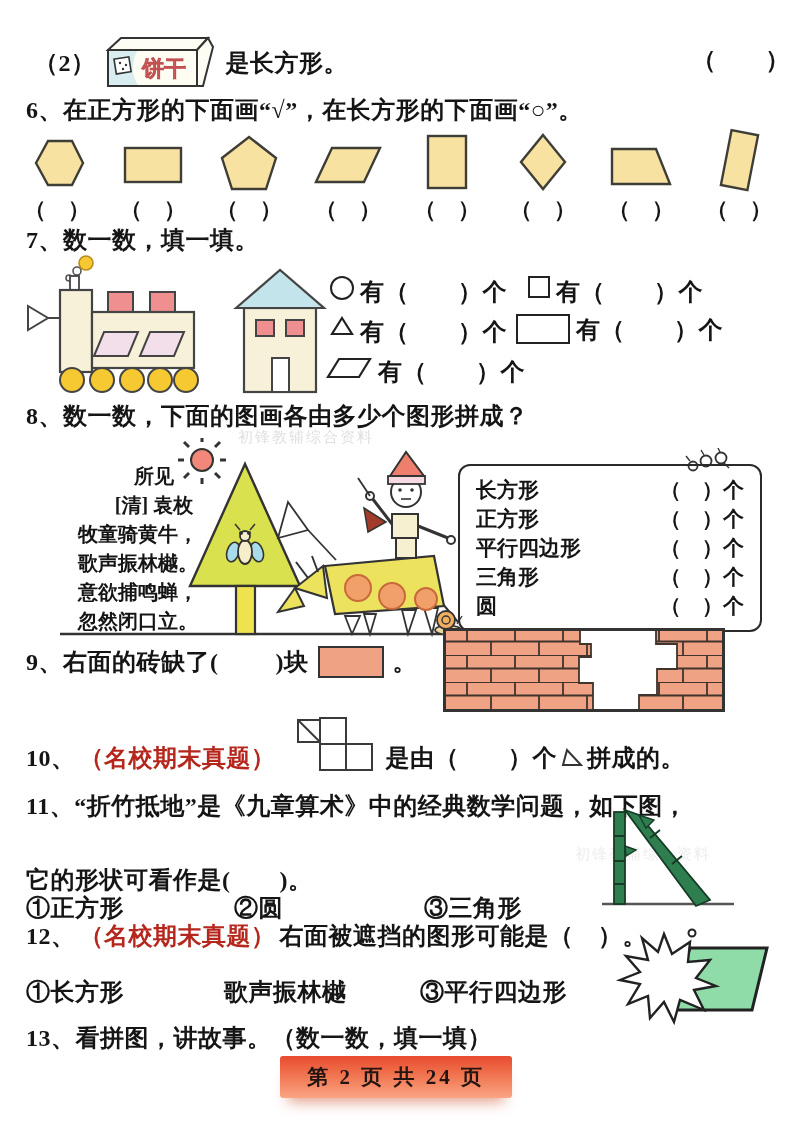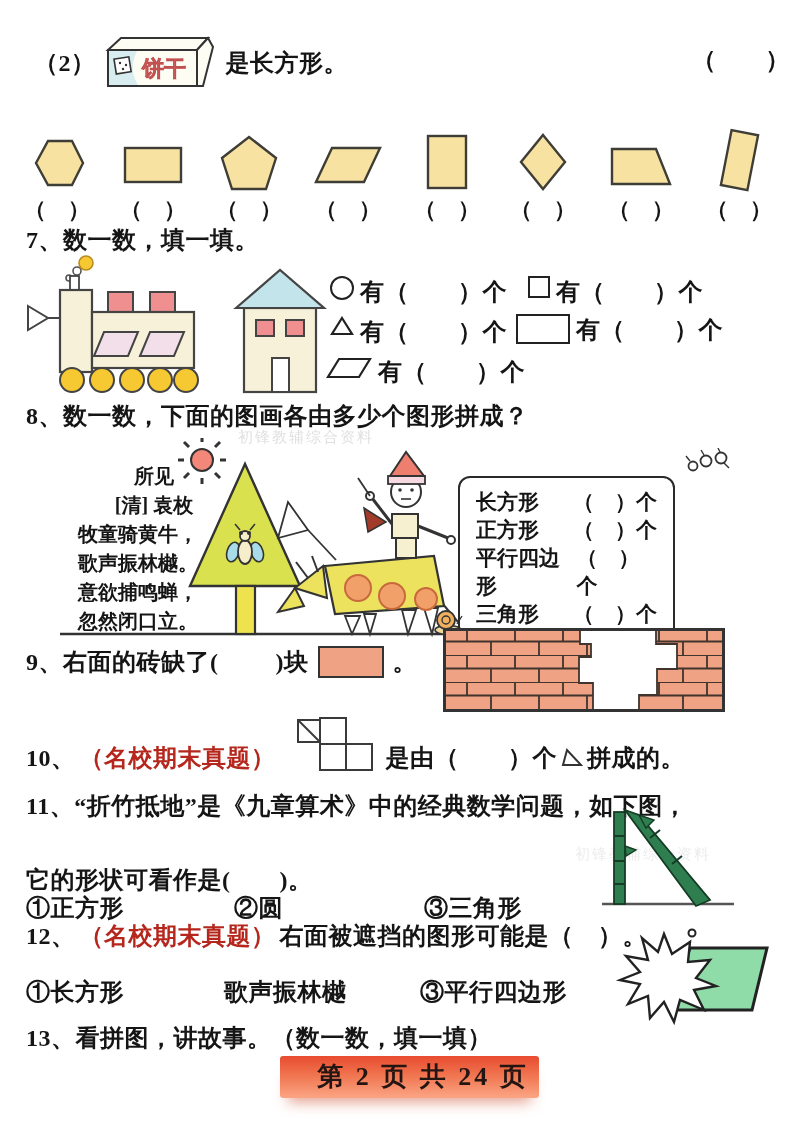--- a/index.html
+++ b/index.html
@@ -19,22 +19,22 @@
   .brick-chip{display:inline-block;width:62px;height:28px;border:2.6px solid #333;background:#f0a384;margin:0 5px;}
   .poem{font-size:20px;font-weight:600;line-height:29px;}
   .poem .c{text-align:center;}
   .ansbox{border:2.5px solid #2a2a2a;border-radius:12px;padding:10px 16px;box-sizing:border-box;
           display:flex;flex-direction:column;justify-content:space-between;}
   .ansbox .r{display:flex;align-items:center;font-size:21px;font-weight:600;}
   .ansbox .r .pr{margin-left:auto;}
   .watermark{color:rgba(140,140,140,.28);font-size:15px;letter-spacing:2px;}
   .footer-banner{width:232px;height:42px;border-radius:3px;text-align:center;line-height:42px;
      background:linear-gradient(180deg,#e84b30 0%,#f0744f 45%,#fba584 100%);
-     font-size:26px;font-weight:700;color:#231512;letter-spacing:3px;
-     box-shadow:0 12px 14px -8px rgba(205,80,45,.55);padding-left:27px;}
+     font-size:21px;font-weight:700;color:#231512;letter-spacing:3px;
+     box-shadow:0 12px 14px -8px rgba(205,80,45,.55);}
   svg{display:block;}
 </style>
 </head>
 <body>
 
 <div class="page">
 
   <div class="abs watermark" style="left:238px;top:428px;">初锋教辅综合资料</div>
   <div class="abs watermark" style="left:575px;top:845px;opacity:.6;">初锋教辅综合资料</div>
 
@@ -48,20 +48,21 @@
       <rect x="15" y="23" width="15" height="15" fill="#fff" stroke="#333" stroke-width="1.6" transform="rotate(-9 22 30)"></rect>
       <circle cx="20" cy="28" r="1.2" fill="#333"></circle>
         <circle cx="26" cy="30" r="1.2" fill="#333"></circle>
         <circle cx="23" cy="34" r="1.2" fill="#333"></circle>
       <text x="64" y="41" text-anchor="middle" font-size="22" font-weight="bold" fill="#ef8585" stroke="#c05050" stroke-width=".6">饼干</text>
     </svg>
     <span class="t">是长方形。</span>
   </div>
   <span class="abs t" style="left:692px;top:44px;">（　　）</span>
 
+  <div class="abs t" style="left:26px;top:94px;">6、在正方形的下面画“√”，在长方形的下面画“○”。</div>
 
   <div class="abs shape-row" style="left:24px;top:128px;">
     <div class="shape-cell">
       <svg width="62" height="58" viewBox="0 0 62 58">
         <polygon points="10,29 22,7 46,7 57,29 46,51 22,51" fill="#f7e2a2" stroke="#3f3e36" stroke-width="2.4"></polygon>
         </svg>
       <span class="paren">（　）</span>
     </div>
     <div class="shape-cell">
       <svg width="66" height="58" viewBox="0 0 66 58">
@@ -250,21 +251,21 @@
   <svg class="abs" style="left:684px;top:448px;" width="50" height="28" viewBox="0 0 50 28">
     <circle cx="9" cy="18" r="4.5" fill="#fff" stroke="#333" stroke-width="1.8"></circle>
     <circle cx="22" cy="13" r="5.5" fill="#fff" stroke="#333" stroke-width="1.8"></circle>
     <circle cx="37" cy="10" r="5.5" fill="#fff" stroke="#333" stroke-width="1.8"></circle>
     <line x1="6" y1="13" x2="2" y2="8" stroke="#333" stroke-width="1.4"></line>
     <line x1="20" y1="7" x2="17" y2="2" stroke="#333" stroke-width="1.4"></line>
     <line x1="36" y1="4" x2="34" y2="0" stroke="#333" stroke-width="1.4"></line>
     <line x1="40" y1="15" x2="45" y2="20" stroke="#333" stroke-width="1.4"></line>
   </svg>
 
-  <div class="abs ansbox" style="left:458px;top:464px;width:217px;height:168px;margin-top:12px;">
+  <div class="abs ansbox" style="left:458px;top:464px;width:304px;height:168px;">
     <div class="r">
       <span>长方形</span>
       <span class="pr">（　）个</span>
     </div>
     <div class="r">
       <span>正方形</span>
       <span class="pr">（　）个</span>
     </div>
     <div class="r">
       <span>平行四边形</span>

